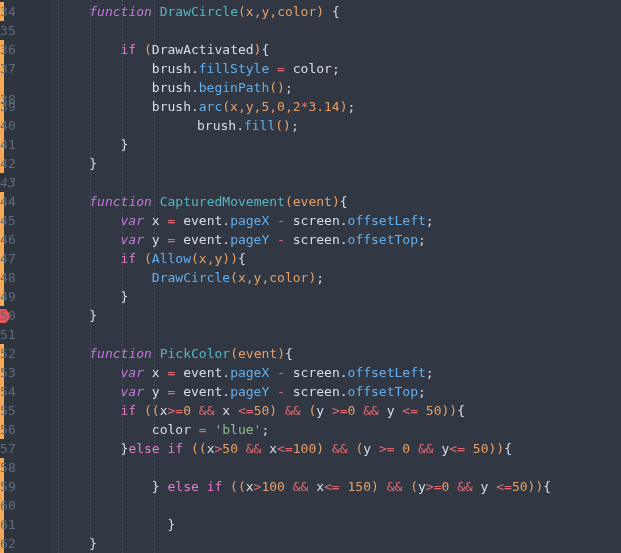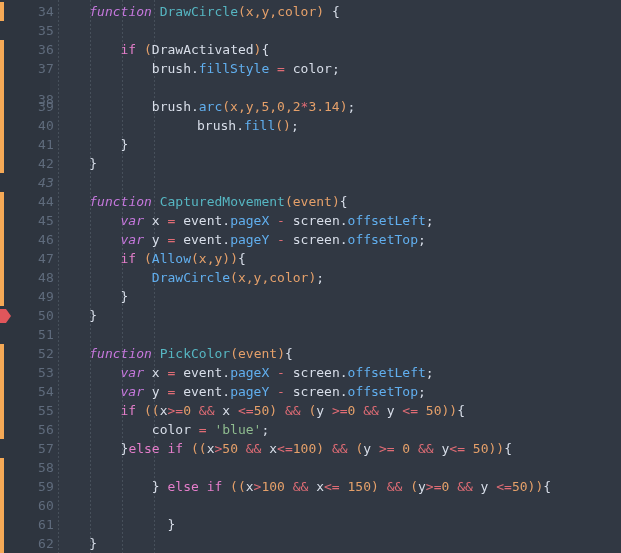--- a/index.html
+++ b/index.html
@@ -49,23 +49,22 @@
     position: absolute;
     left: 0;
     width: 621px;
     height: 19px;
     line-height: 19px;
     white-space: pre;
     font-size: 13px;
   }
   .lineno {
     position: absolute;
-    left: 12px;
+    left: 0;
     width: 42px;
-    text-align: right;
     color: #5f6b7c;
     font-size: 13px;
     letter-spacing: 0.2px;
   }
   .code {
     position: absolute;
     left: 58px;
     white-space: pre;
     color: #d8dee9;
     font-size: 13px;
@@ -120,21 +119,21 @@
           <path d="M0 0 H6 L11 7 L6 14 H0 Z" fill="#e0565b"></path>
         </svg>
       </div>
     </div>
 
   <div id="rows">
       <div class="row" style="top: 2px;"><span class="lineno" style="color: rgb(95, 107, 124);">34</span><span class="code" style="left: 89.28px;"><span class="t-kw">function</span><span class="t-plain"> </span><span class="t-fn">DrawCircle</span><span class="t-punc">(</span><span class="t-param">x</span><span class="t-punc">,</span><span class="t-param">y</span><span class="t-punc">,</span><span class="t-param">color</span><span class="t-punc">)</span><span class="t-plain"> </span><span class="t-plain">{</span></span></div>
       <div class="row" style="top: 21px; padding-left: 40px;"><span class="lineno" style="color: rgb(95, 107, 124);">35</span><span class="code" style="left: 58px;"></span></div>
       <div class="row" style="top: 40px;"><span class="lineno" style="color: rgb(95, 107, 124);">36</span><span class="code" style="left: 120.56px;"><span class="t-ctl">if</span><span class="t-plain"> </span><span class="t-punc">(</span><span class="t-plain">DrawActivated</span><span class="t-punc">)</span><span class="t-plain">{</span></span></div>
       <div class="row" style="top: 59px;"><span class="lineno" style="color: rgb(95, 107, 124);">37</span><span class="code" style="left: 151.84px;"><span class="t-plain">brush</span><span class="t-plain">.</span><span class="t-prop">fillStyle</span><span class="t-plain"> </span><span class="t-op">=</span><span class="t-plain"> </span><span class="t-plain">color</span><span class="t-plain">;</span></span></div>
-      <div class="row" style="top: 78px;"><span class="lineno" style="color: rgb(95, 107, 124); margin-top: 12px;">38</span></div>
+      <div class="row" style="top: 78px;"><span class="lineno" style="color: rgb(95, 107, 124); margin-top: 12px;">38</span><span class="code" style="left: 151.84px;"><span class="t-plain">brush</span><span class="t-plain">.</span><span class="t-call">beginPath</span><span class="t-punc">(</span><span class="t-punc">)</span><span class="t-plain">;</span></span></div>
       <div class="row" style="top: 97px;"><span class="lineno" style="color: rgb(95, 107, 124);">39</span><span class="code" style="left: 151.84px;"><span class="t-plain">brush</span><span class="t-plain">.</span><span class="t-call">arc</span><span class="t-punc">(</span><span class="t-param">x</span><span class="t-punc">,</span><span class="t-param">y</span><span class="t-punc">,</span><span class="t-num">5</span><span class="t-punc">,</span><span class="t-num">0</span><span class="t-punc">,</span><span class="t-num">2</span><span class="t-op">*</span><span class="t-num">3.14</span><span class="t-punc">)</span><span class="t-plain">;</span></span></div>
       <div class="row" style="top: 116px;"><span class="lineno" style="color: rgb(95, 107, 124);">40</span><span class="code" style="left: 153px; margin-left: 44px;"><span class="t-plain">brush</span><span class="t-plain">.</span><span class="t-call">fill</span><span class="t-punc">(</span><span class="t-punc">)</span><span class="t-plain">;</span></span></div>
       <div class="row" style="top: 135px;"><span class="lineno" style="color: rgb(95, 107, 124);">41</span><span class="code" style="left: 120.56px;"><span class="t-plain">}</span></span></div>
       <div class="row" style="top: 154px;"><span class="lineno" style="color: rgb(95, 107, 124);">42</span><span class="code" style="left: 89.28px;"><span class="t-plain">}</span></span></div>
       <div class="row" style="top: 173px;"><span class="lineno" style="color: rgb(95, 107, 124); font-style: italic;">43</span><span class="code" style="left: 58px;"></span></div>
       <div class="row" style="top: 192px;"><span class="lineno" style="color: rgb(95, 107, 124);">44</span><span class="code" style="left: 89.28px;"><span class="t-kw">function</span><span class="t-plain"> </span><span class="t-fn">CapturedMovement</span><span class="t-punc">(</span><span class="t-param">event</span><span class="t-punc">)</span><span class="t-plain">{</span></span></div>
       <div class="row" style="top: 211px;"><span class="lineno" style="color: rgb(95, 107, 124);">45</span><span class="code" style="left: 120.56px;"><span class="t-kw">var</span><span class="t-plain"> </span><span class="t-plain">x</span><span class="t-plain"> </span><span class="t-op">=</span><span class="t-plain"> </span><span class="t-plain">event</span><span class="t-plain">.</span><span class="t-prop">pageX</span><span class="t-plain"> </span><span class="t-op">-</span><span class="t-plain"> </span><span class="t-plain">screen</span><span class="t-plain">.</span><span class="t-prop">offsetLeft</span><span class="t-plain">;</span></span></div>
       <div class="row" style="top: 230px;"><span class="lineno" style="color: rgb(95, 107, 124);">46</span><span class="code" style="left: 120.56px;"><span class="t-kw">var</span><span class="t-plain"> </span><span class="t-plain">y</span><span class="t-plain"> </span><span class="t-op">=</span><span class="t-plain"> </span><span class="t-plain">event</span><span class="t-plain">.</span><span class="t-prop">pageY</span><span class="t-plain"> </span><span class="t-op">-</span><span class="t-plain"> </span><span class="t-plain">screen</span><span class="t-plain">.</span><span class="t-prop">offsetTop</span><span class="t-plain">;</span></span></div>
       <div class="row" style="top: 249px;"><span class="lineno" style="color: rgb(95, 107, 124);">47</span><span class="code" style="left: 120.56px;"><span class="t-ctl">if</span><span class="t-plain"> </span><span class="t-punc">(</span><span class="t-call">Allow</span><span class="t-punc">(</span><span class="t-param">x</span><span class="t-punc">,</span><span class="t-param">y</span><span class="t-punc">)</span><span class="t-punc">)</span><span class="t-plain">{</span></span></div>
       <div class="row" style="top: 268px;"><span class="lineno" style="color: rgb(95, 107, 124);">48</span><span class="code" style="left: 151.84px;"><span class="t-call">DrawCircle</span><span class="t-punc">(</span><span class="t-param">x</span><span class="t-punc">,</span><span class="t-param">y</span><span class="t-punc">,</span><span class="t-param">color</span><span class="t-punc">)</span><span class="t-plain">;</span></span></div>

